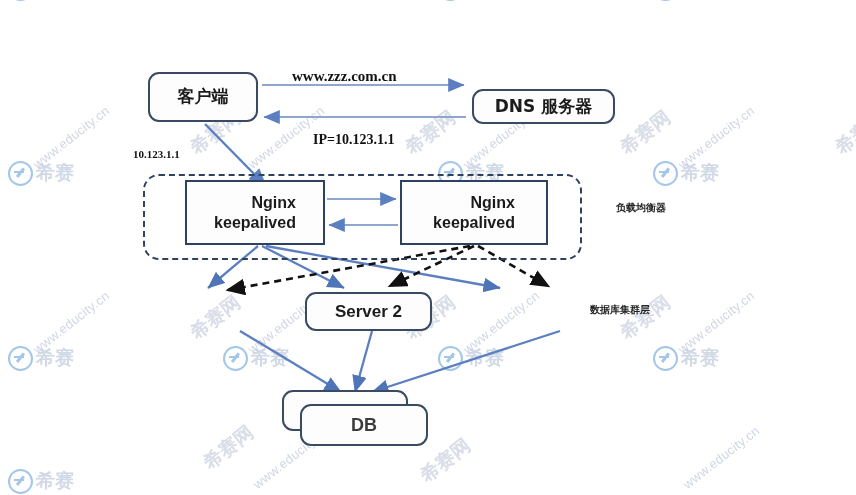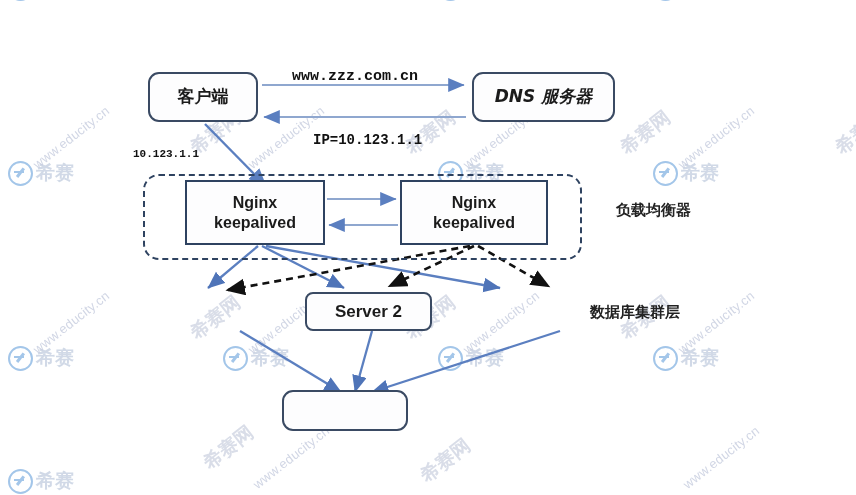--- a/index.html
+++ b/index.html
@@ -75,20 +75,21 @@
     text-align:center;
     z-index:12;
   }
   .node.round{
     border:2.5px solid #3a4a63;
     border-radius:11px;
   }
   .node.sharp{
     border:2.5px solid #2e4260;
     border-radius:0;
+    text-align:right;
   }
   .node .txt{line-height:1.25;}
 
   .cn{font-family:"DejaVu Sans","Liberation Sans",sans-serif;font-weight:700;}
 
   #client .txt{font-size:17px;font-weight:700;}
   #dns .txt{font-size:17px;font-weight:700;}
   .nginx .txt{font-size:16px;font-weight:700;font-family:"Liberation Sans",sans-serif;}
   .server .txt{font-size:17px;font-weight:700;}
   #db-front .txt{font-size:18px;font-weight:700;color:#3c3c3c;}
@@ -98,25 +99,25 @@
     border:2.5px dashed #2e4260;
     border-radius:16px;
     z-index:11;
     background:transparent;
   }
 
   .edge-label{
     position:absolute;
     font-size:14px;font-weight:700;color:#111;
     white-space:nowrap;z-index:14;
-    font-family:Liberation Mono, monospace;
+    font-family:Liberation Serif, serif;
   }
   .side-label{
     position:absolute;
-    font-size:15px;font-weight:700;color:#222;
+    font-size:10px;font-weight:700;color:#222;
     white-space:nowrap;z-index:14;
   }
 </style>
 </head>
 <body>
 
 <div id="stage">
 
   <div class="wm-layer">
 
@@ -217,39 +218,42 @@
 
       <line x1="240" y1="331" x2="341" y2="392" stroke="#5b7fc0" stroke-width="2.3" marker-end="url(#ah-blue-s)"></line>
       <line x1="372" y1="331" x2="355" y2="392" stroke="#5b7fc0" stroke-width="2.3" marker-end="url(#ah-blue-s)"></line>
       <line x1="560" y1="331" x2="372" y2="392" stroke="#5b7fc0" stroke-width="2.3" marker-end="url(#ah-blue-s)"></line>
     </svg>
 
     <div class="node round" id="client" style="left:148px;top:72px;width:110px;height:50px;">
       <span class="txt cn">客户端</span>
     </div>
 
-    <div class="node round" id="dns" style="left:472px;top:72px;width:143px;height:50px;font-style:italic;">
+    <div class="node round" id="dns" style="left:472px;top:89px;width:143px;height:35px;">
       <span class="txt cn">DNS 服务器</span>
     </div>
 
     <div class="lb-container" style="left:143px;top:174px;width:435px;height:82px;"></div>
 
     <div class="node sharp nginx" style="left:185px;top:180px;width:140px;height:65px;">
       <span class="txt"><span>Nginx</span><br><span>keepalived</span></span>
     </div>
 
     <div class="node sharp nginx" style="left:400px;top:180px;width:148px;height:65px;">
       <span class="txt"><span>Nginx</span><br><span>keepalived</span></span>
     </div>
 
-    <div class="node round server" style="left:305px;top:292px;width:127px;height:39px;border-radius:8px;">
+    <div class="node round server" style="left:305px;top:292px;width:127px;height:39px;">
       <span class="txt">Server 2</span>
     </div>
 
     <div class="node round" id="db-back" style="left:282px;top:390px;width:126px;height:41px;background:#fdfdfe;"></div>
+    <div class="node round" id="db-front" style="left:300px;top:404px;width:128px;height:42px;z-index:13;">
+      <span class="txt">DB</span>
+    </div>
 
     <div class="edge-label" style="left:292px;top:68px;font-size:15px;">www.zzz.com.cn</div>
     <div class="edge-label" style="left:313px;top:132px;font-size:14px;">IP=10.123.1.1</div>
     <div class="edge-label" style="left:133px;top:148px;font-size:11px;">10.123.1.1</div>
 
     <div class="side-label cn" style="left:616px;top:201px;">负载均衡器</div>
     <div class="side-label cn" style="left:590px;top:303px;">数据库集群层</div>
 
   </div>
 </div>

